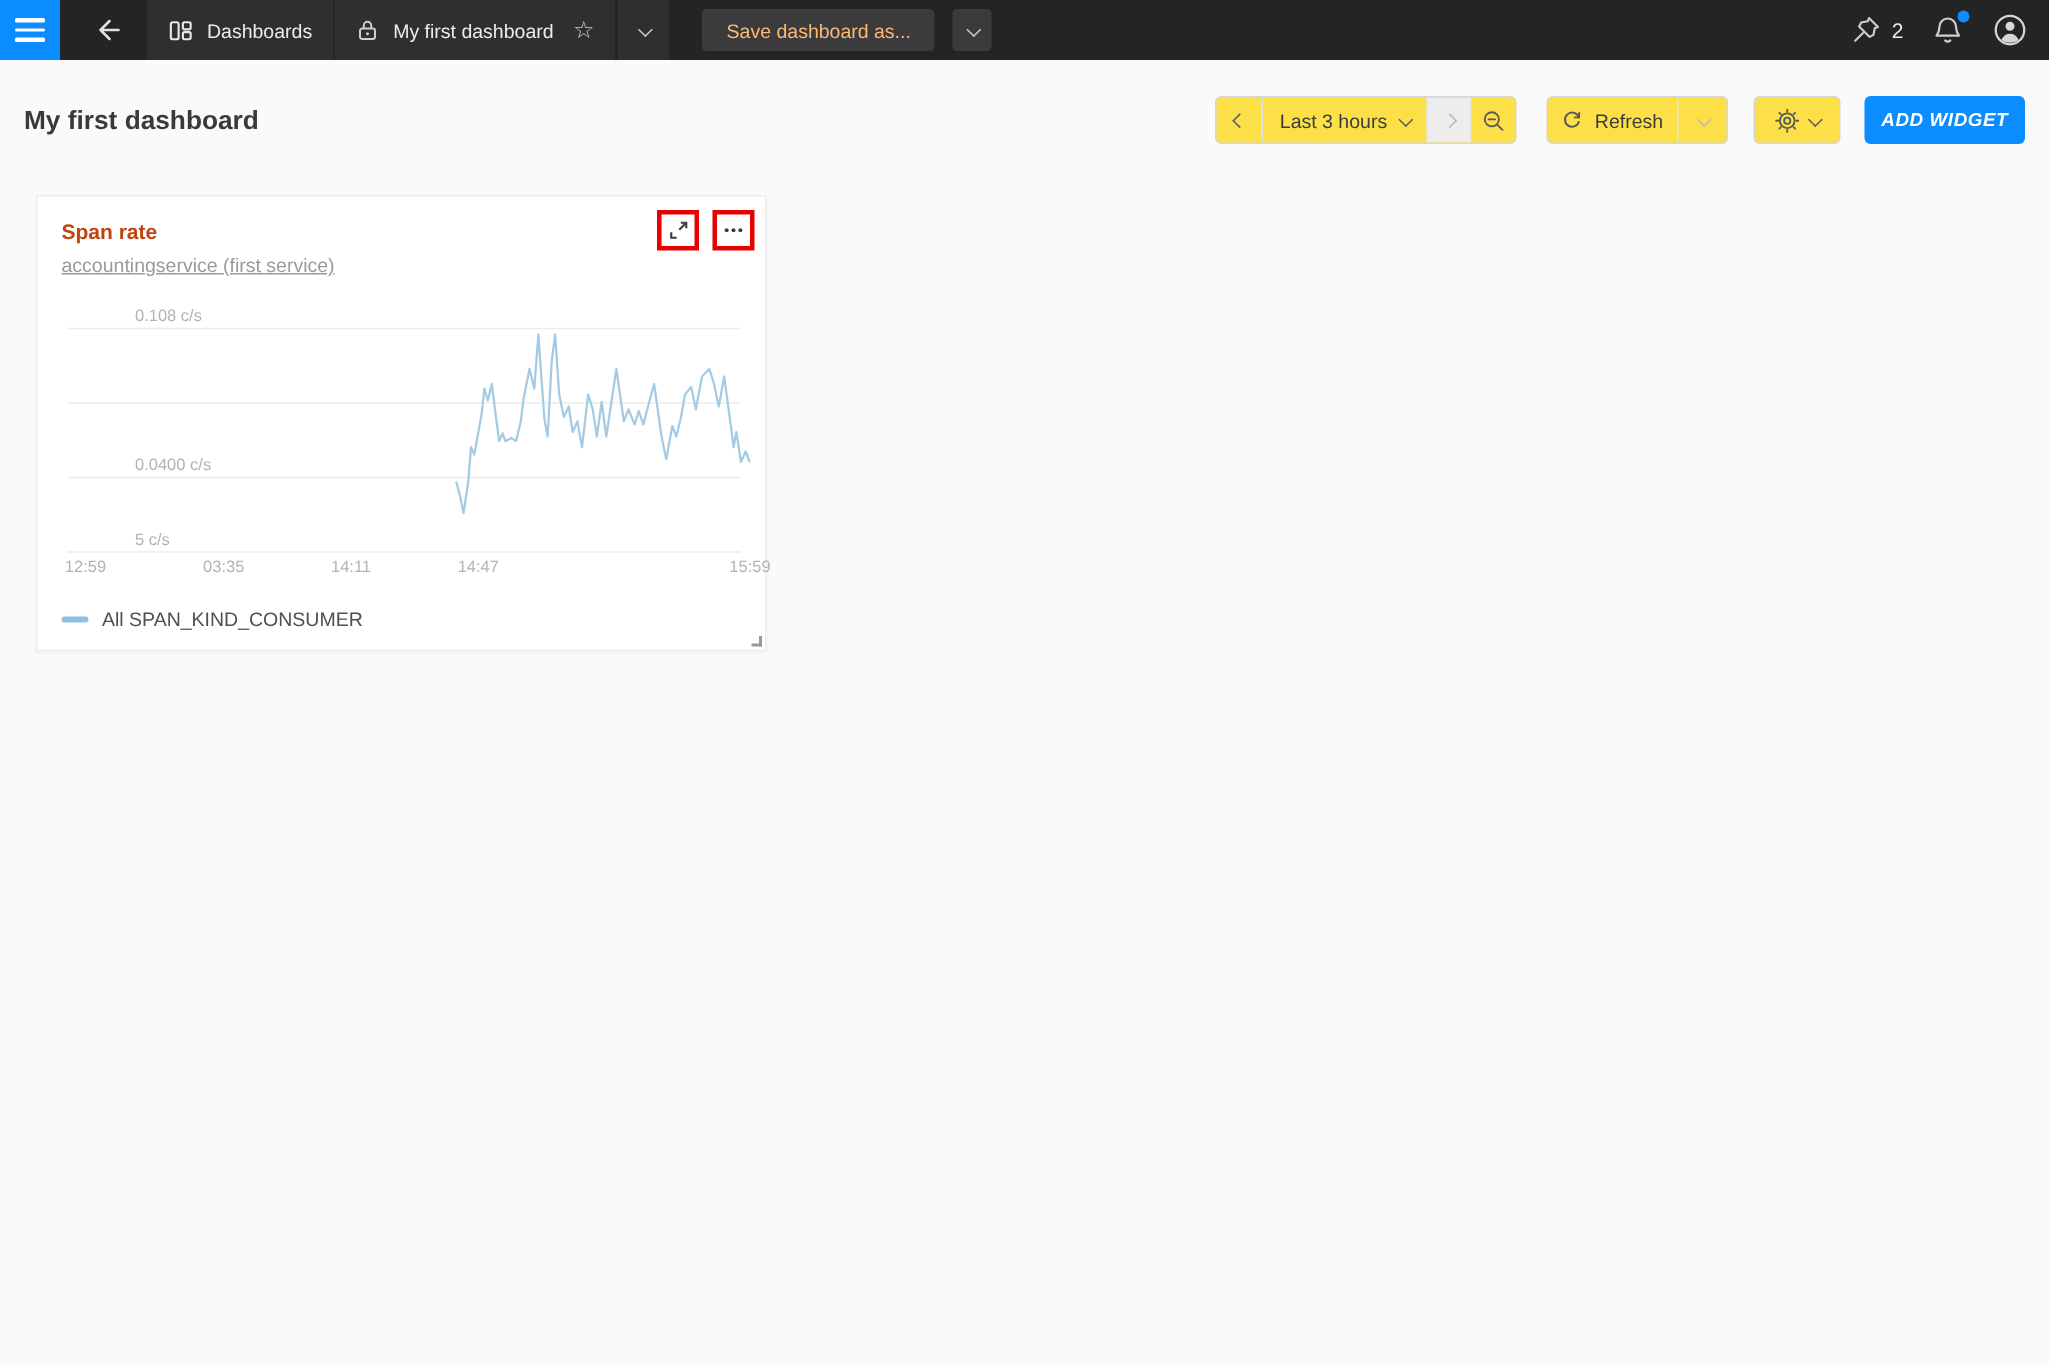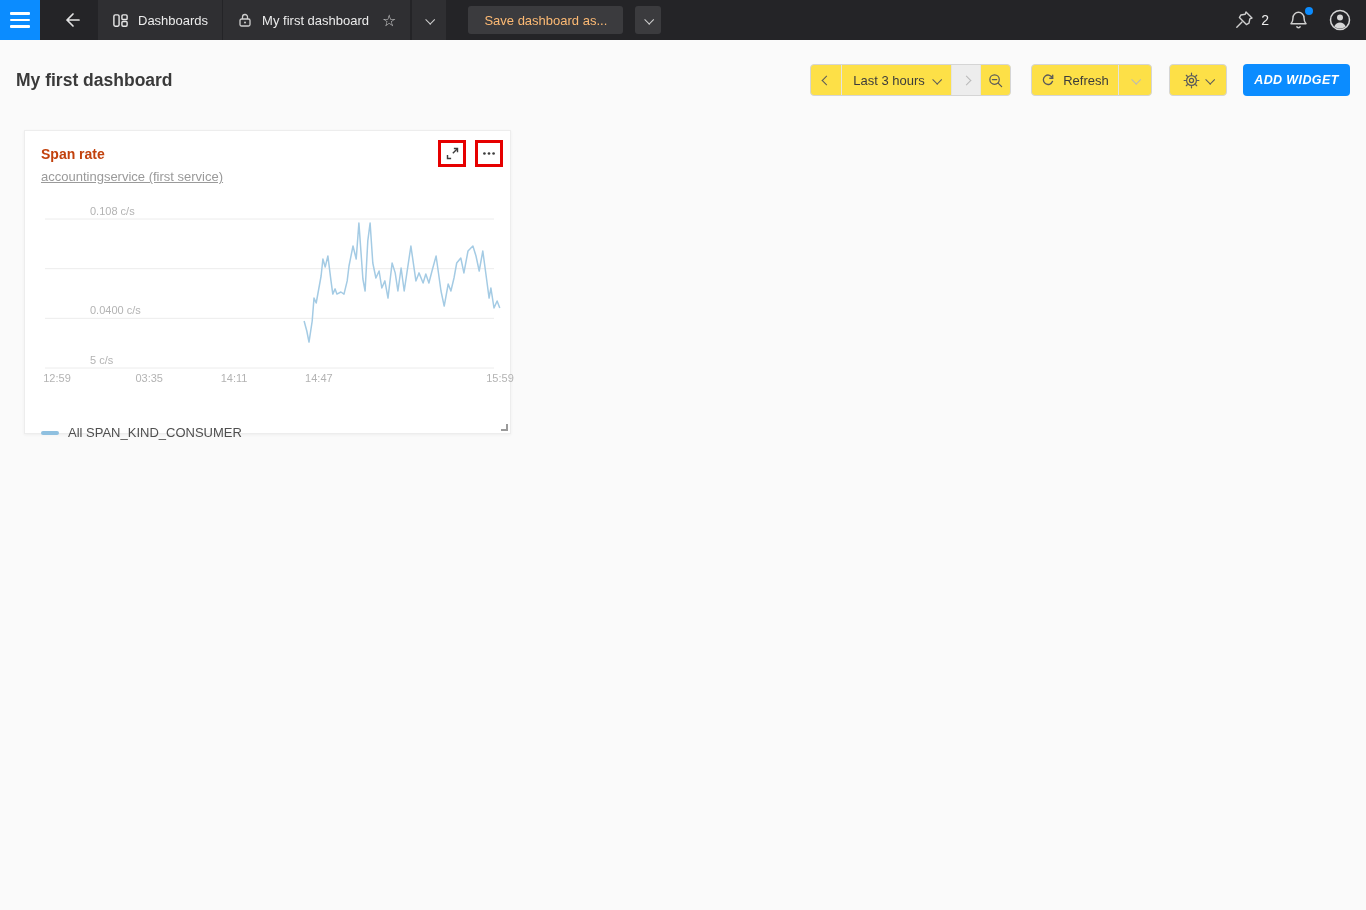--- a/index.html
+++ b/index.html
@@ -57,21 +57,21 @@
     border:1px solid #ededed; box-shadow:0 1px 3px rgba(0,0,0,.05); }
   .card-title { position:absolute; left:16px; top:15px; font-size:14px; font-weight:bold; color:#c2410c; }
   .card-subtitle { position:absolute; left:16px; top:38px; font-size:13px; color:#9a9a9a;
     text-decoration:underline; cursor:pointer; }
   .anno-box { position:absolute; top:9px; width:28px; height:27px; border:3px solid #e60000;
     display:flex; align-items:center; justify-content:center; background:#fff; }
   .anno-box.b1 { left:413px; } .anno-box.b2 { left:450px; }
   .chart-svg { position:absolute; left:20px; top:86px; }
   .y-tick { position:absolute; left:22px; font-size:11px; color:#b3b3b3; white-space:nowrap;margin-left:43px; }
   .x-tick { position:absolute; top:241px; font-size:11px; color:#b3b3b3; transform:translateX(-50%); white-space:nowrap; }
-  .legend { position:absolute; left:16px; top:274px; display:flex; align-items:center; gap:9px;margin-top:20px; }
+  .legend { position:absolute; left:16px; top:274px; display:flex; align-items:center; gap:9px; }
   .legend-swatch { width:18px; height:4px; border-radius:2px; }
   .legend-label { font-size:13px; color:#4f4f4f; }
   .resize-handle { position:absolute; right:2px; bottom:2px; width:7px; height:7px;
     border-right:2px solid #9a9a9a; border-bottom:2px solid #9a9a9a; cursor:nwse-resize; }
 </style>
 </head>
 <body>
 
 <header class="topbar">
   <div class="hamburger">

